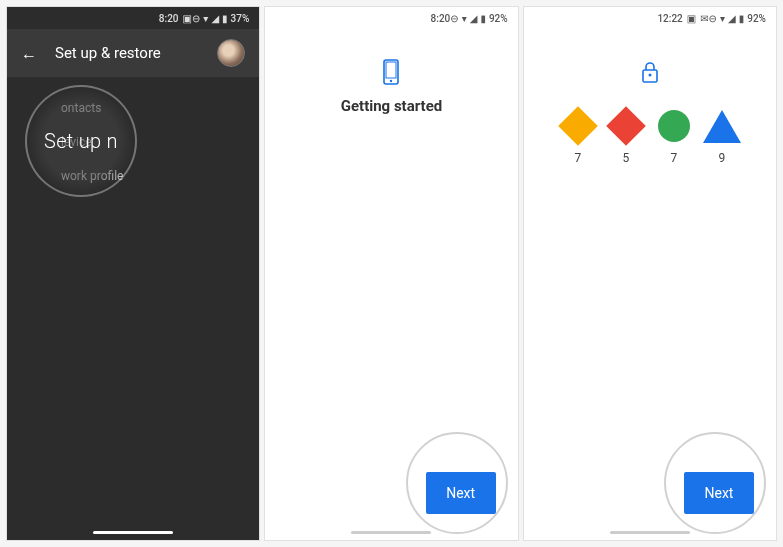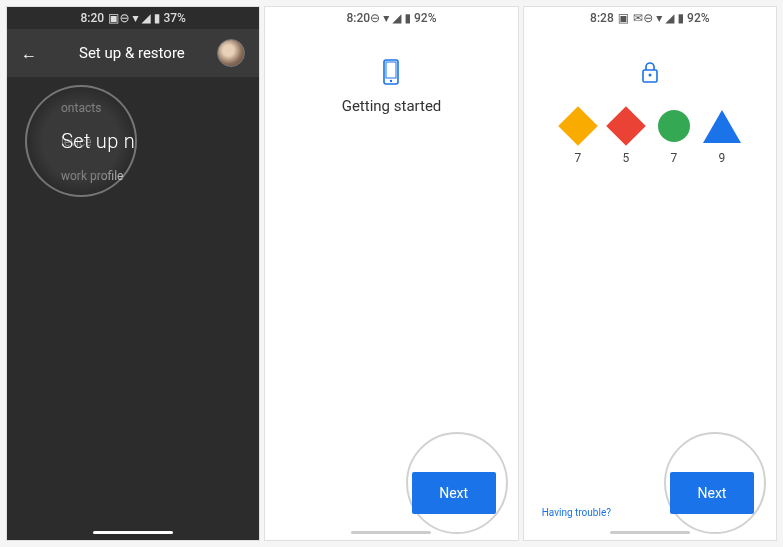--- a/index.html
+++ b/index.html
@@ -20,40 +20,40 @@
     overflow: hidden;
     border: 1px solid #e0e0e0;
   }
   .phone.dark { background: #2c2c2c; color: #fff; }
   
   
   .statusbar {
     height: 22px;
     display: flex;
     align-items: center;
-    justify-content: center;
+    justify-content: flex-end;
     padding: 0 10px;
-    font-size: 12px;
+    font-size: 10px;
     font-weight: 500;
   }
   .statusbar .left { display: flex; gap: 4px; align-items: center; }
   .statusbar .right { display: flex; gap: 3px; align-items: center; }
   .phone.dark .statusbar { color: #ddd; }
   .phone.light .statusbar { color: #555; }
   
   
   .appbar {
     display: flex;
     align-items: center;
     padding: 10px 14px;
     gap: 18px;
     background: #3a3a3a;
   }
   .appbar .back-arrow { font-size: 16px; }
-  .appbar .title { font-size: 15px; flex: 1; margin-left: 24px; }
+  .appbar .title { font-size: 15px; flex: 1; }
   .avatar {
     width: 28px; height: 28px;
     border-radius: 50%;
     background: radial-gradient(circle at 40% 40%, #e8d0b8 25%, #8a6d5a 60%, #4a3a30);
     border: 1px solid #777;
   }
   
   
   .settings-list { padding: 14px 0 0 54px; position: relative; }
   .settings-item {
@@ -62,21 +62,21 @@
     color: #bbb;
   }
   .highlight-circle {
     position: absolute;
     left: 18px; top: 78px;
     width: 112px; height: 112px;
     border: 2px solid rgba(255,255,255,0.35);
     border-radius: 50%;
     display: flex;
     align-items: center;
-    justify-content: flex-end;
+    justify-content: center;
     background: radial-gradient(circle, rgba(70,70,70,0.5) 50%, transparent 70%);
   }
   .highlight-circle .big {
     font-size: 20px;
     color: #fff;
     font-weight: 300;
     letter-spacing: 0.3px;
     white-space: nowrap;
   }
   
@@ -103,21 +103,21 @@
     width: 26px; height: 26px;
     margin: 0 auto 12px;
     display: flex;
     align-items: center;
     justify-content: center;
   }
   .setup-title {
     font-size: 15px;
     color: #333;
     margin-bottom: 6px;
-    font-weight: 400;
+    font-weight: 700;
   }
   .setup-sub {
     font-size: 9.5px;
     color: #777;
     line-height: 1.4;
     padding: 0 28px;
   }
   
   
   .shape-row {
@@ -163,21 +163,21 @@
     justify-content: space-between;
     padding: 0 18px;
   }
   .help-link {
     font-size: 10px;
     color: #1a73e8;
   }
   .next-btn {
     position: absolute;
     right: 22px; bottom: 26px;
-    width: 84px; height: 42px;
+    width: 70px; height: 42px;
     background: #1a73e8;
     color: #fff;
     display: flex;
     align-items: center;
     justify-content: center;
     font-size: 14px;
     border-radius: 2px;
   }
   .next-ring {
     position: absolute;
@@ -258,21 +258,21 @@
   </div>
 
   <div class="navbar">
     <div class="nav-pill"></div>
   </div>
 </div>
 
 <div class="phone light">
   <div class="statusbar">
     <div class="left">
-      <span>8:28</span>
+      <span>12:22</span>
       <span>▣</span>
       <span>✉</span>
     </div>
     <div class="right">
       <span>⊖</span>
       <span>▾</span>
       <span>◢</span>
       <span>▮</span>
       <span>92%</span>
     </div>
@@ -308,23 +308,20 @@
       </div>
       <div class="shape-col">
         <div class="shape">
             <div class="triangle" style="border-bottom-color:#1a73e8"></div>
           </div>
         <div class="shape-num">9</div>
       </div>
     </div>
   </div>
 
-  <div class="bottom-area">
-    <span class="help-link">Having trouble?</span>
-  </div>
   <div class="next-ring"></div>
   <div class="next-btn">
     <span>Next</span>
   </div>
 
   <div class="navbar">
     <div class="nav-pill"></div>
   </div>
 </div>
 

